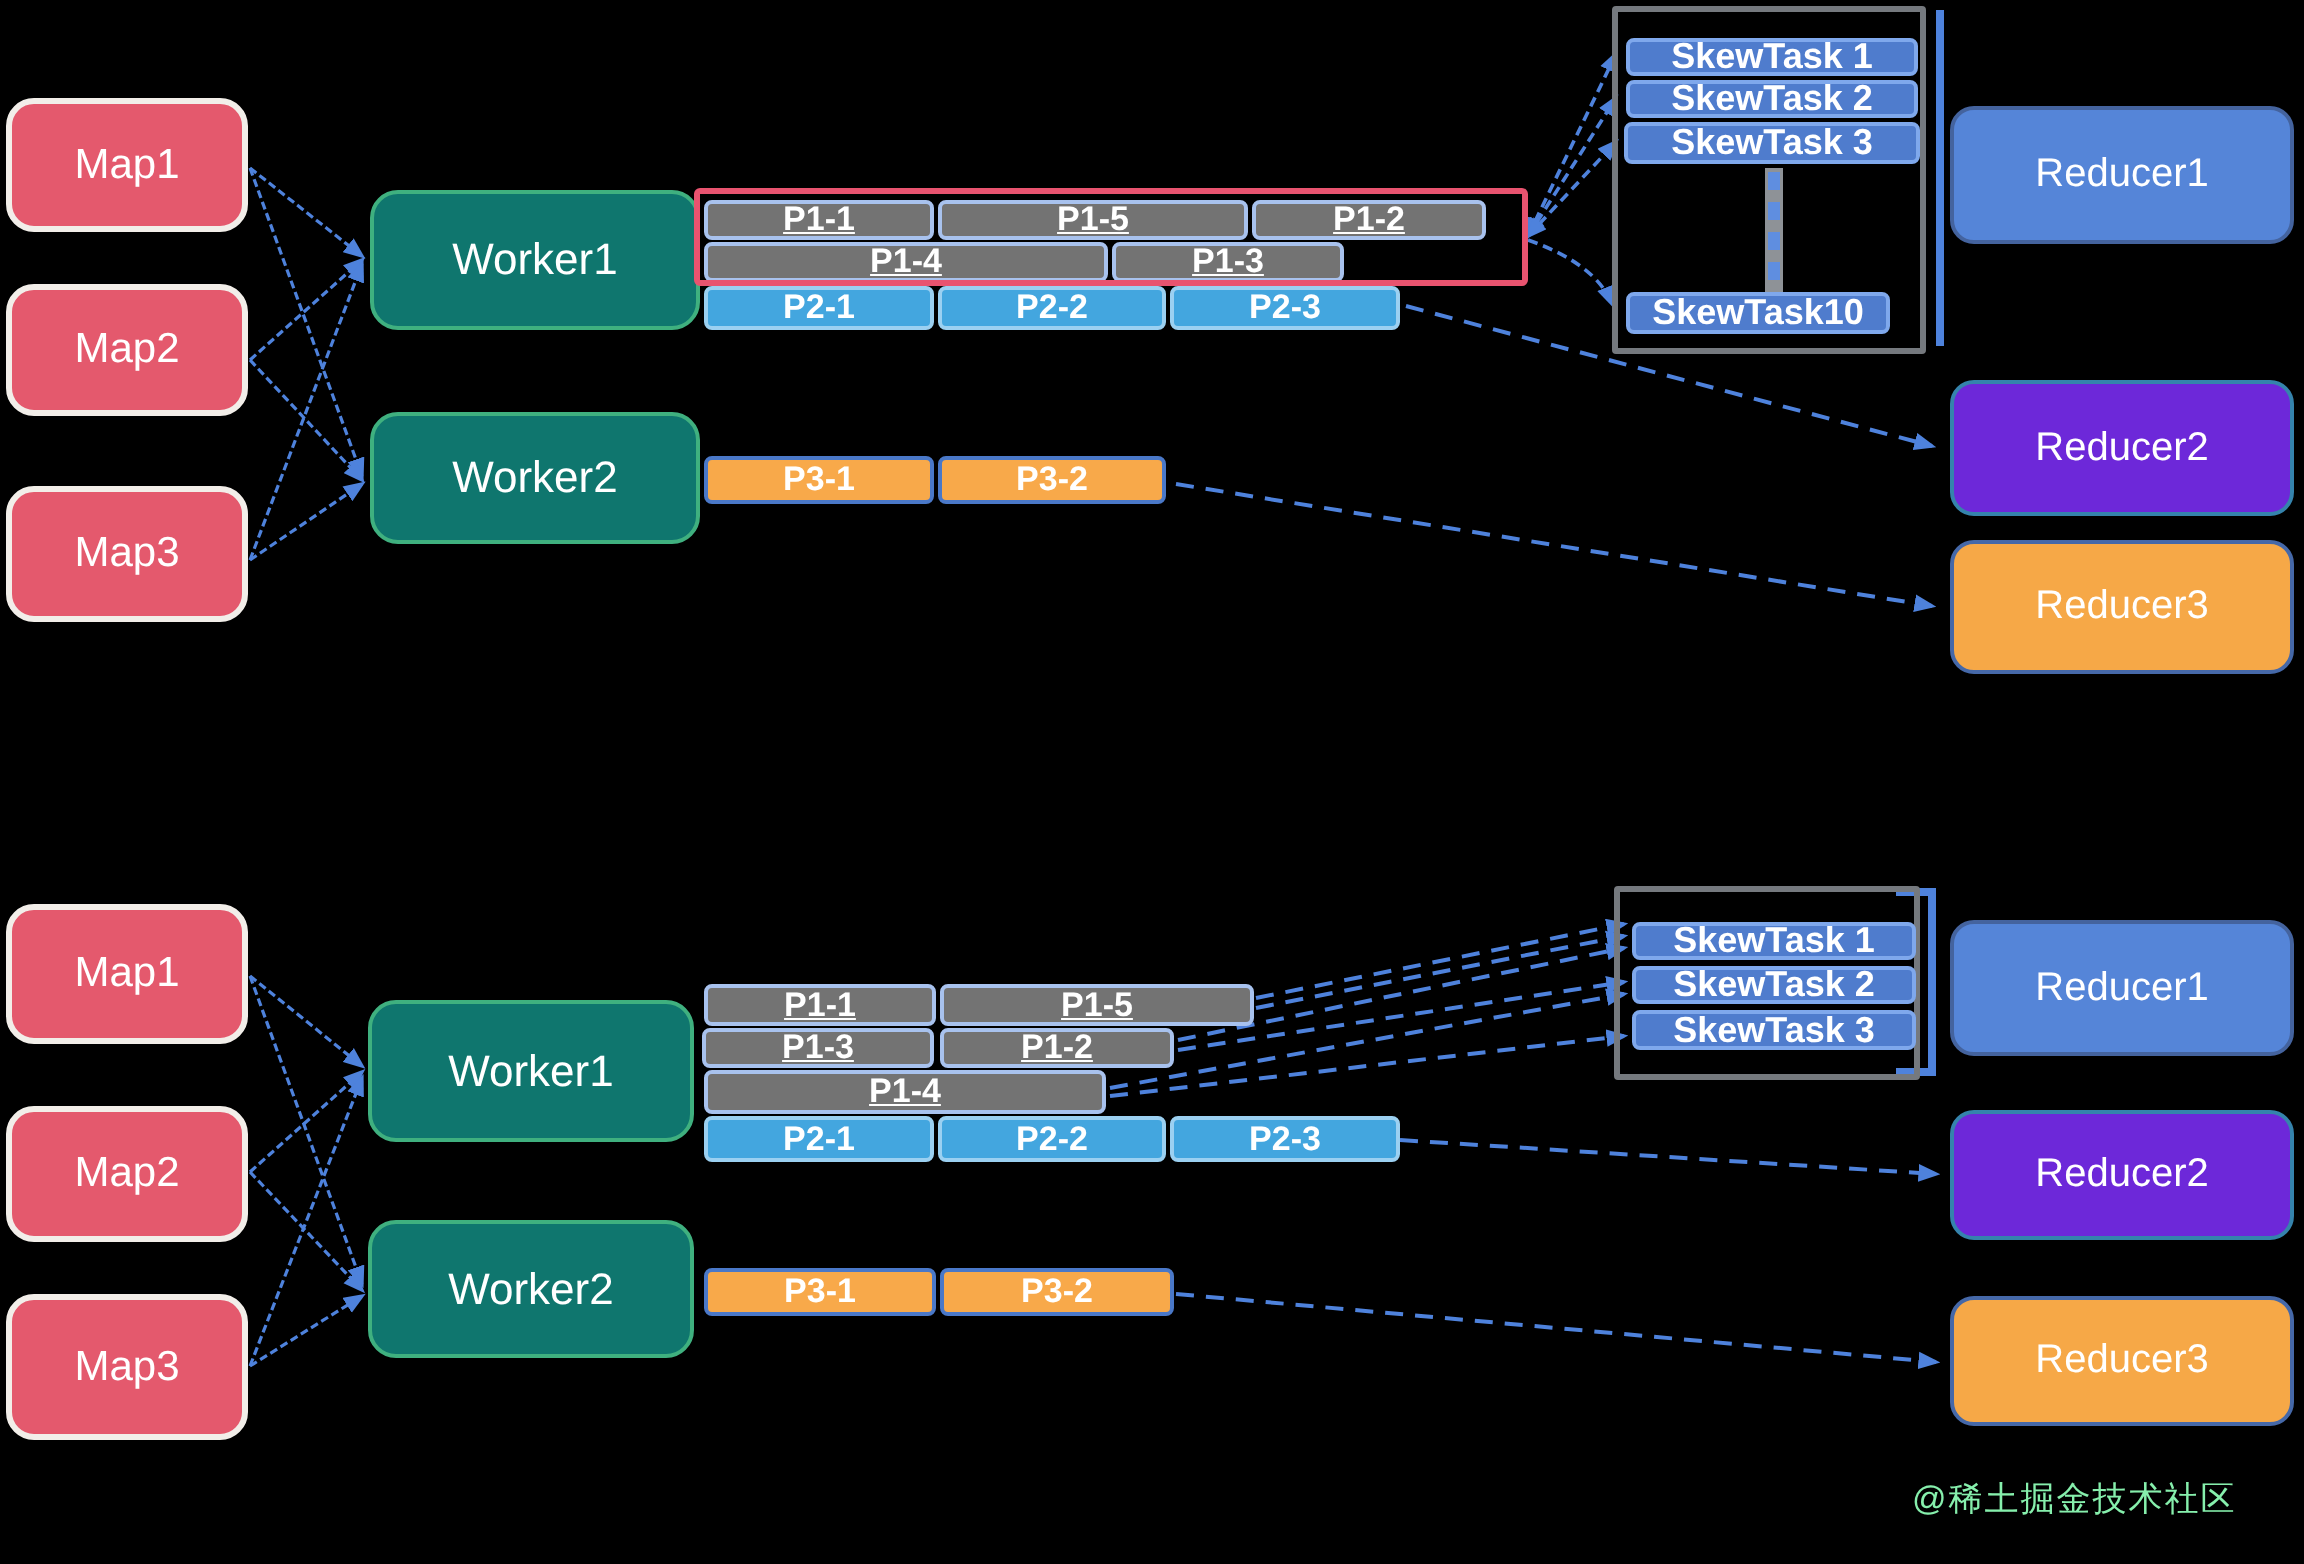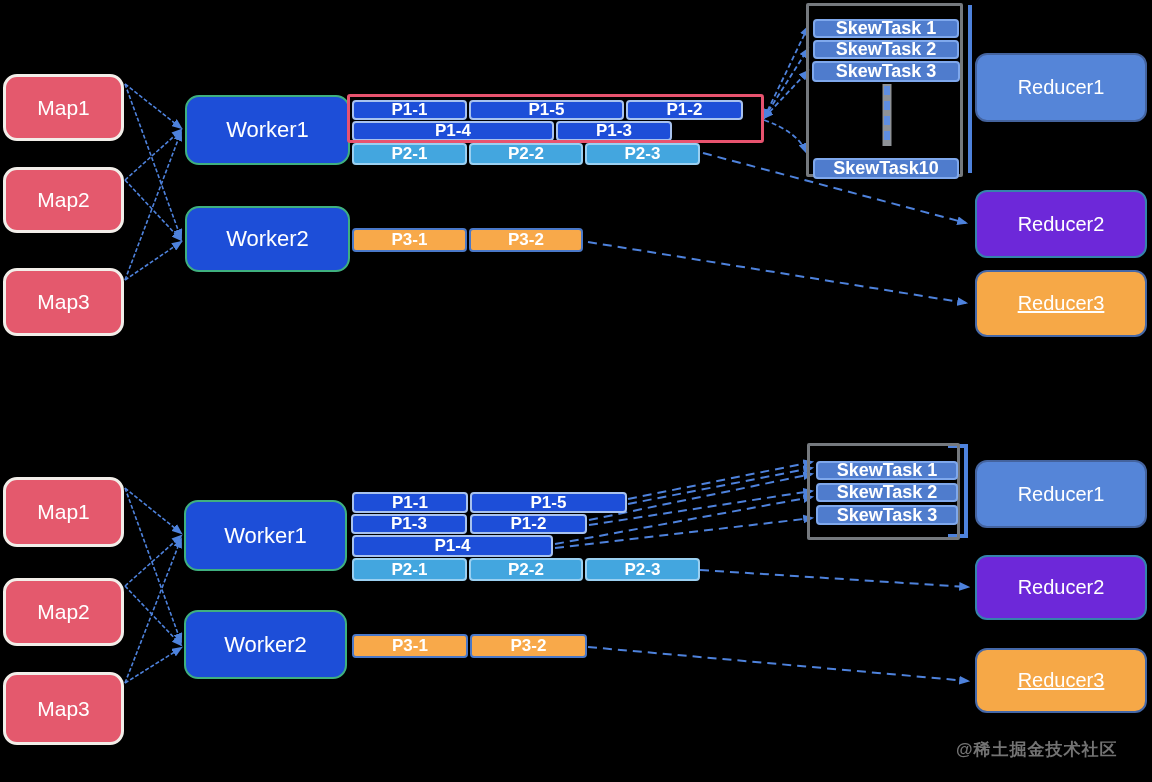--- a/index.html
+++ b/index.html
@@ -5,35 +5,35 @@
   html,body{margin:0;padding:0;background:#000;}
   #canvas{
     position:relative;width:1152px;height:782px;background:#000;overflow:hidden;
     font-family:"Liberation Sans",sans-serif;
   }
   #canvas svg{position:absolute;left:0;top:0;pointer-events:none;}
   .box{
     position:absolute;display:flex;align-items:center;justify-content:center;
     color:#fff;box-sizing:border-box;text-align:right;white-space:nowrap;
   }
-  .map{background:#E4596D;border:3px solid #F2EEE9;border-radius:14px;font-size:21px;margin-top:25px;}
-  .worker{background:#1d4ed8;border:2px solid #3FB07F;border-radius:14px;font-size:22px;}
+  .map{background:#E4596D;border:3px solid #F2EEE9;border-radius:14px;font-size:21px;}
+  .worker{background:#0f766e;border:2px solid #3FB07F;border-radius:14px;font-size:22px;}
   .pbox{border-radius:4px;font-size:17px;font-weight:600;}
-  .p1{background:#1d4ed8;border:2px solid #A8C2EE;}
+  .p1{background:#737373;border:2px solid #A8C2EE;text-decoration:underline;}
   .p2{background:#43A6DF;border:2px solid #9BD0F1;}
   .p3{background:#F8A94A;border:2px solid #4A78C8;}
   .skew{background:#4F7CCD;border:2px solid #7FA8EC;border-radius:4px;font-size:18px;font-weight:700;}
   .skew-container{position:absolute;border:3px solid #75797E;border-radius:2px;background:transparent;box-sizing:border-box;}
   .red-group{position:absolute;border:3px solid #E8536F;border-radius:3px;background:transparent;box-sizing:border-box;pointer-events:none;}
   .reducer{border:2px solid #44639E;border-radius:12px;font-size:20px;}
   .reducer-1{background:#5585D8;border-color:#44639E;}
   .reducer-2{background:#6d28d9;border-color:#3583AC;}
-  .reducer-3{background:#F6A847;border-color:#4568A8;text-decoration:underline;}
+  .reducer-3{background:#F6A847;border-color:#4568A8;}
   .watermark{
-    position:absolute;left:956px;top:738px;color:#737373;font-size:17px;font-weight:700;
+    position:absolute;left:956px;top:738px;color:#86efac;font-size:17px;font-weight:400;
     letter-spacing:1px;
   }
 </style>
 </head>
 <body>
 
 <div id="canvas">
 
   <svg width="1152" height="782" viewBox="0 0 1152 782">
     <defs>
@@ -114,21 +114,21 @@
   <div class="box pbox p2" style="left:585px;top:143px;width:115px;height:22px">P2-3</div>
   <div class="red-group" style="left:347px;top:94px;width:417px;height:49px"></div>
 
   <div class="box pbox p3" style="left:352px;top:228px;width:115px;height:24px">P3-1</div>
   <div class="box pbox p3" style="left:469px;top:228px;width:114px;height:24px">P3-2</div>
 
   <div class="skew-container" style="left:806px;top:3px;width:157px;height:174px"></div>
   <div class="box skew" style="left:813px;top:19px;width:146px;height:19px">SkewTask 1</div>
   <div class="box skew" style="left:813px;top:40px;width:146px;height:19px">SkewTask 2</div>
   <div class="box skew" style="left:812px;top:61px;width:148px;height:21px">SkewTask 3</div>
-  <div class="box skew" style="left:813px;top:158px;width:146px;height:21px">SkewTask10</div>
+  <div class="box skew" style="left:813px;top:146px;width:132px;height:21px">SkewTask10</div>
 
   <div class="box reducer reducer-1" style="left:975px;top:53px;width:172px;height:69px">Reducer1</div>
   <div class="box reducer reducer-2" style="left:975px;top:190px;width:172px;height:68px">Reducer2</div>
   <div class="box reducer reducer-3" style="left:975px;top:270px;width:172px;height:67px">Reducer3</div>
 
   <div class="box map" style="left:3px;top:452px;width:121px;height:70px">Map1</div>
   <div class="box map" style="left:3px;top:553px;width:121px;height:68px">Map2</div>
   <div class="box map" style="left:3px;top:647px;width:121px;height:73px">Map3</div>
 
   <div class="box worker" style="left:184px;top:500px;width:163px;height:71px">Worker1</div>

